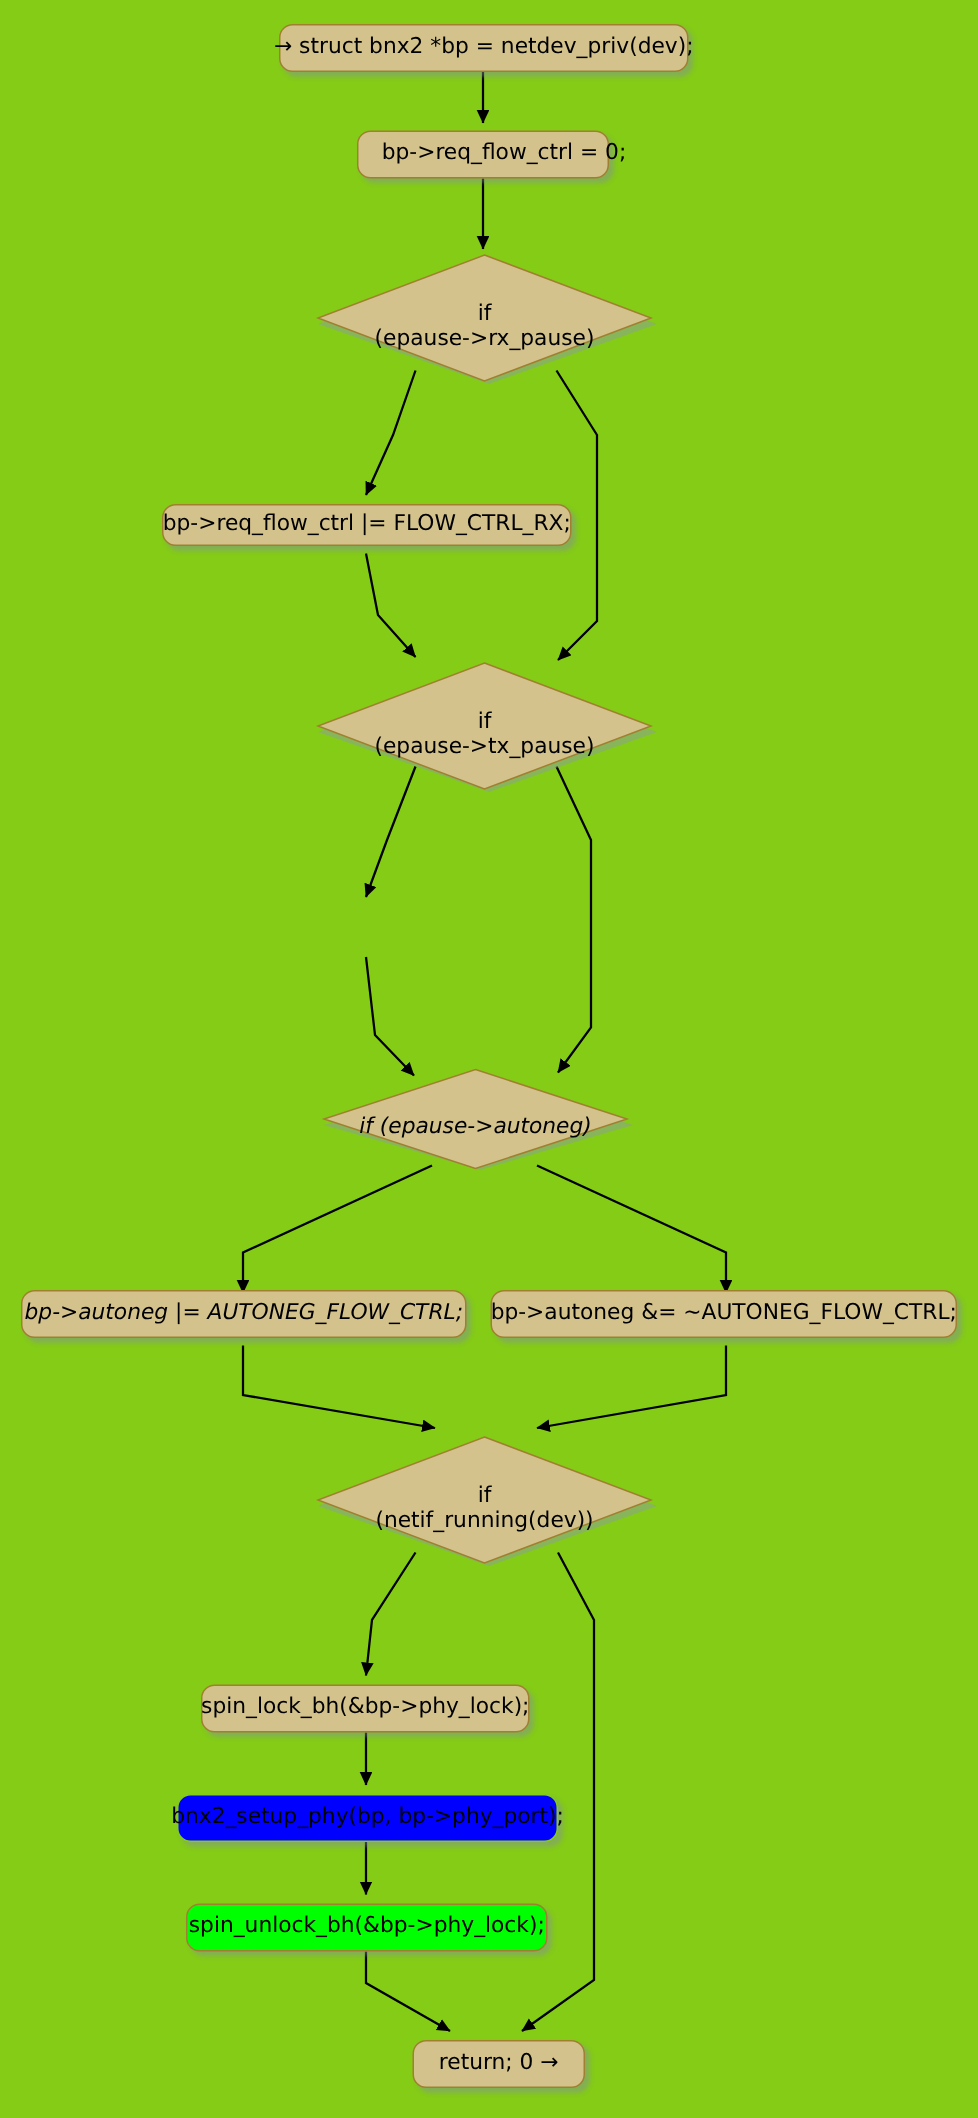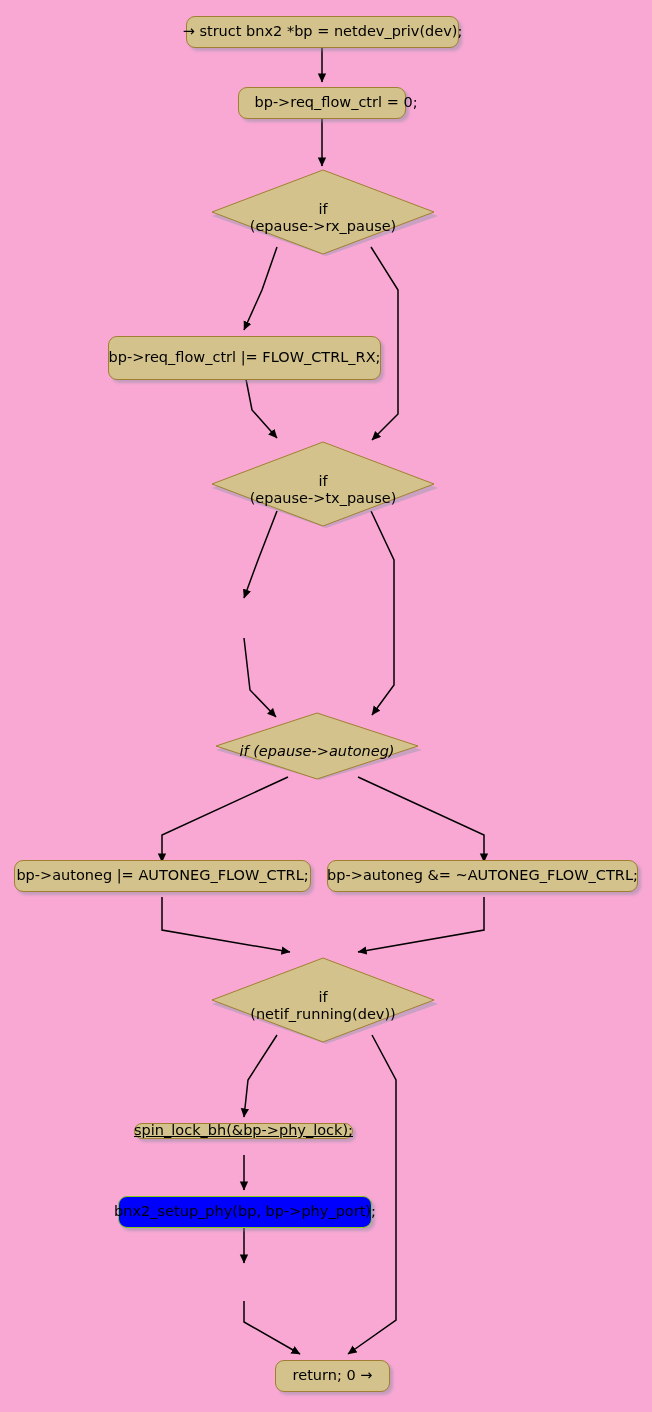--- a/index.html
+++ b/index.html
@@ -8,21 +8,21 @@
     padding: 0;
     background: #ffffff;
   }
   body {
     font-family: "DejaVu Sans", sans-serif;
   }
   #canvas {
     position: relative;
     width: 652px;
     height: 1412px;
-    background: #f9a8d4;
+    background: #84cc16;
     overflow: hidden;
   }
   svg#edges {
     position: absolute;
     left: 0;
     top: 0;
     width: 652px;
     height: 1412px;
     pointer-events: none;
   }
@@ -136,21 +136,21 @@
 
   <div class="node diamond" style="left:208px; top:168px; width:230px; height:88px;">
     <svg class="dshape" viewBox="0 0 230 88" preserveAspectRatio="none">
       <polygon points="118,6 230,48 118,88 4,48" fill="#8F99B0" opacity="0.45"></polygon>
       <polygon points="115,2 226,44 115,86 4,44" fill="#D3C28C" stroke="#A08030" stroke-width="1"></polygon>
     </svg>
     <span class="dlabel">if
 (epause-&gt;rx_pause)</span>
   </div>
 
-  <div class="node rect" style="left:108px; top:336px; width:273px; height:44px;">
+  <div class="node rect" style="left:108px; top:336px; width:273px; height:28px;">
     <span>bp-&gt;req_flow_ctrl |= FLOW_CTRL_RX;</span>
   </div>
 
   <div class="node diamond" style="left:208px; top:440px; width:230px; height:88px;">
     <svg class="dshape" viewBox="0 0 230 88" preserveAspectRatio="none">
       <polygon points="118,6 230,48 118,88 4,48" fill="#8F99B0" opacity="0.45"></polygon>
       <polygon points="115,2 226,44 115,86 4,44" fill="#D3C28C" stroke="#A08030" stroke-width="1"></polygon>
     </svg>
     <span class="dlabel">if
 (epause-&gt;tx_pause)</span>
@@ -158,43 +158,46 @@
 
 
   <div class="node diamond" style="left:212px; top:712px; width:210px; height:68px;font-style:italic;">
     <svg class="dshape" viewBox="0 0 210 68" preserveAspectRatio="none">
       <polygon points="108,5 210,38 108,68 4,38" fill="#8F99B0" opacity="0.45"></polygon>
       <polygon points="105,1 206,34 105,67 4,34" fill="#D3C28C" stroke="#A08030" stroke-width="1"></polygon>
     </svg>
     <span class="dlabel">if (epause-&gt;autoneg)</span>
   </div>
 
-  <div class="node rect" style="left:14px; top:860px; width:297px; height:32px;">
+  <div class="node rect" style="left:14px; top:860px; width:297px; height:32px;font-style:italic;">
     <span>bp-&gt;autoneg |= AUTONEG_FLOW_CTRL;</span>
   </div>
 
   <div class="node rect" style="left:327px; top:860px; width:311px; height:32px;justify-content:center;">
     <span>bp-&gt;autoneg &amp;= ~AUTONEG_FLOW_CTRL;</span>
   </div>
 
   <div class="node diamond" style="left:208px; top:956px; width:230px; height:88px;">
     <svg class="dshape" viewBox="0 0 230 88" preserveAspectRatio="none">
       <polygon points="118,6 230,48 118,88 4,48" fill="#8F99B0" opacity="0.45"></polygon>
       <polygon points="115,2 226,44 115,86 4,44" fill="#D3C28C" stroke="#A08030" stroke-width="1"></polygon>
     </svg>
     <span class="dlabel">if
 (netif_running(dev))</span>
   </div>
 
-  <div class="node rect" style="left:134px; top:1123px; width:219px; height:16px;text-decoration:underline;">
+  <div class="node rect" style="left:134px; top:1123px; width:219px; height:32px;">
     <span>spin_lock_bh(&amp;bp-&gt;phy_lock);</span>
   </div>
 
   <div class="node rect blue" style="left:118px; top:1196px; width:254px; height:32px;">
     <span>bnx2_setup_phy(bp, bp-&gt;phy_port);</span>
   </div>
 
+  <div class="node rect green" style="left:124px; top:1269px; width:241px; height:32px;">
+    <span>spin_unlock_bh(&amp;bp-&gt;phy_lock);</span>
+  </div>
 
   <div class="node rect" style="left:275px; top:1360px; width:115px; height:32px;">
     <span>return; 0 →</span>
   </div>
 
 </div>
 
 </body></html>

